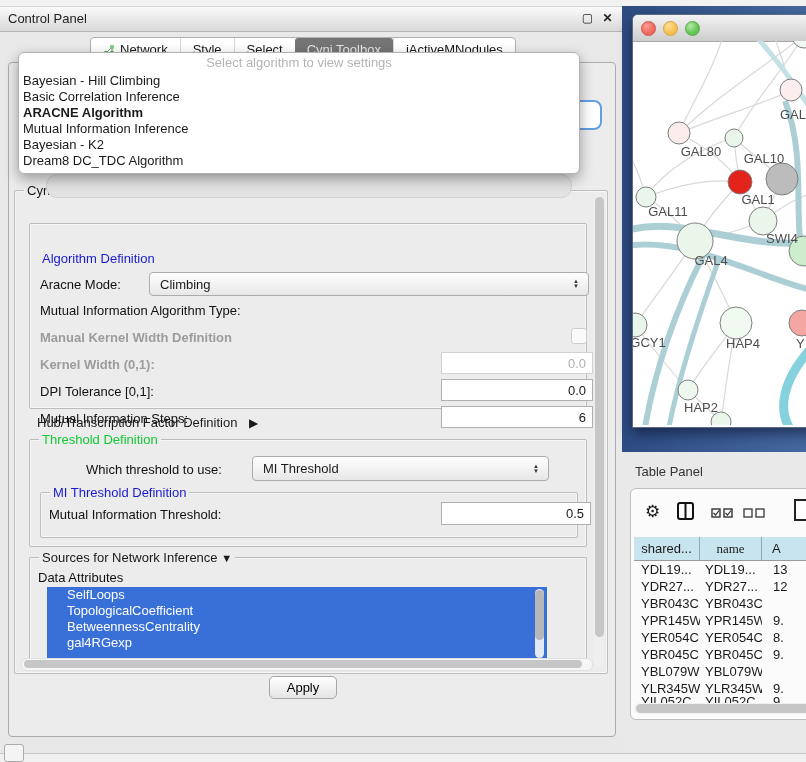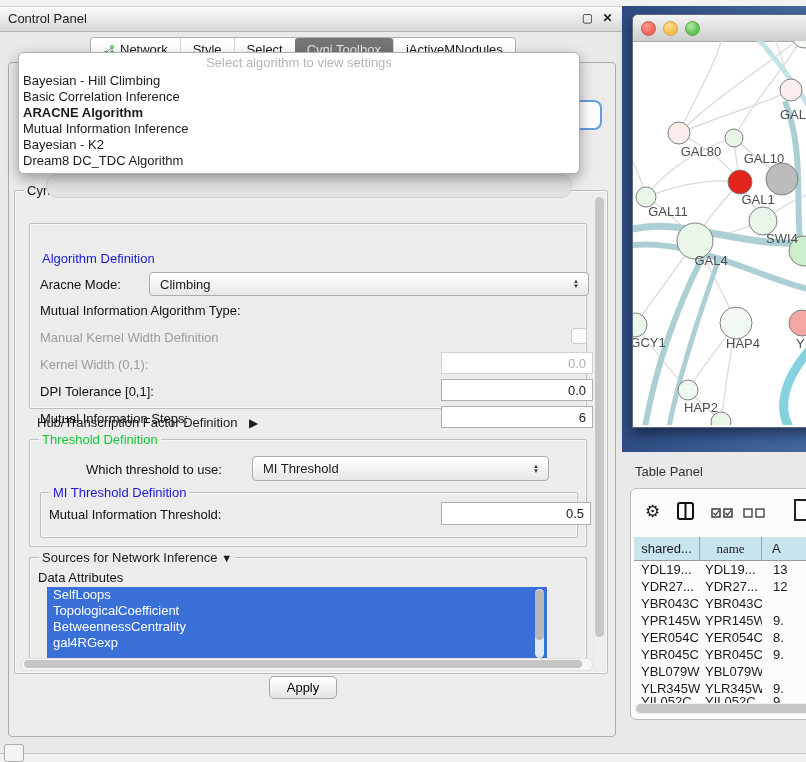--- a/index.html
+++ b/index.html
@@ -21,39 +21,39 @@
   .tab{display:flex;align-items:center;padding:0 12px;color:#1a1a1a;white-space:nowrap;}
   .tab + .tab{border-left:1px solid #d8d8d8;}
   .tab.sel{border-radius:3px;border-left:none;margin:0;}
   .tab .ticon{margin-right:5px;display:inline-flex;}
 
   
   .grp{border:1px solid #bdbdbd;box-shadow:inset 0 0 0 1px #f6f6f6;border-radius:2px;}
   .gtitle{position:absolute;top:-8px;left:9px;background:#ececec;padding:0 3px;font-size:13px;}
 
   .lbl{font-weight:normal;color:#111;}
-  .lbl.dis{font-weight:normal;color:#9c9c9c;}
+  .lbl.dis{font-weight:bold;color:#9c9c9c;}
 
   .combo{background:linear-gradient(#ffffff,#e7e7e7);border:1px solid #acacac;border-radius:4px;
       display:flex;align-items:center;}
   .combo .cval{padding-left:10px;flex:1;}
   .combo .arr{width:16px;display:flex;flex-direction:column;align-items:center;line-height:5px;
       font-size:6px;color:#333;padding-right:4px;}
   .fld{background:#fff;border:1px solid #b0b0b0;text-align:right;padding-right:6px;
       display:flex;align-items:center;justify-content:flex-end;}
   .fld.dis{border-color:#d2d2d2;color:#b0b0b0;}
   .chk{width:14px;height:14px;border:1px solid #cdcdcd;border-radius:3px;background:#fafafa;}
 
   .popup{background:#fff;border:1px solid #b2b2b2;border-radius:6px;
       box-shadow:0 5px 14px rgba(0,0,0,.35);z-index:30;}
   .pitem{height:16px;line-height:16px;padding-left:4px;white-space:nowrap;}
   .pitem.bold{font-weight:bold;}
   .pplace{height:20px;line-height:20px;text-align:center;color:#b4b4b4;}
 
-  .listsel{color:#fff;height:16px;line-height:16px;padding-left:6px;}
+  .listsel{color:#fff;height:16px;line-height:16px;padding-left:20px;}
 
   .btn{background:linear-gradient(#ffffff,#e4e4e4);border:1px solid #a6a6a6;border-radius:5px;
       text-align:center;}
 
   .sb-track{background:#efefef;border-radius:6px;}
   .sb-thumb{background:#c6c6c6;border-radius:5px;}
 
   
   .desktop{left:622px;top:6px;width:184px;height:446px;
       background:linear-gradient(90deg,#2e4c82,#44699f);}

